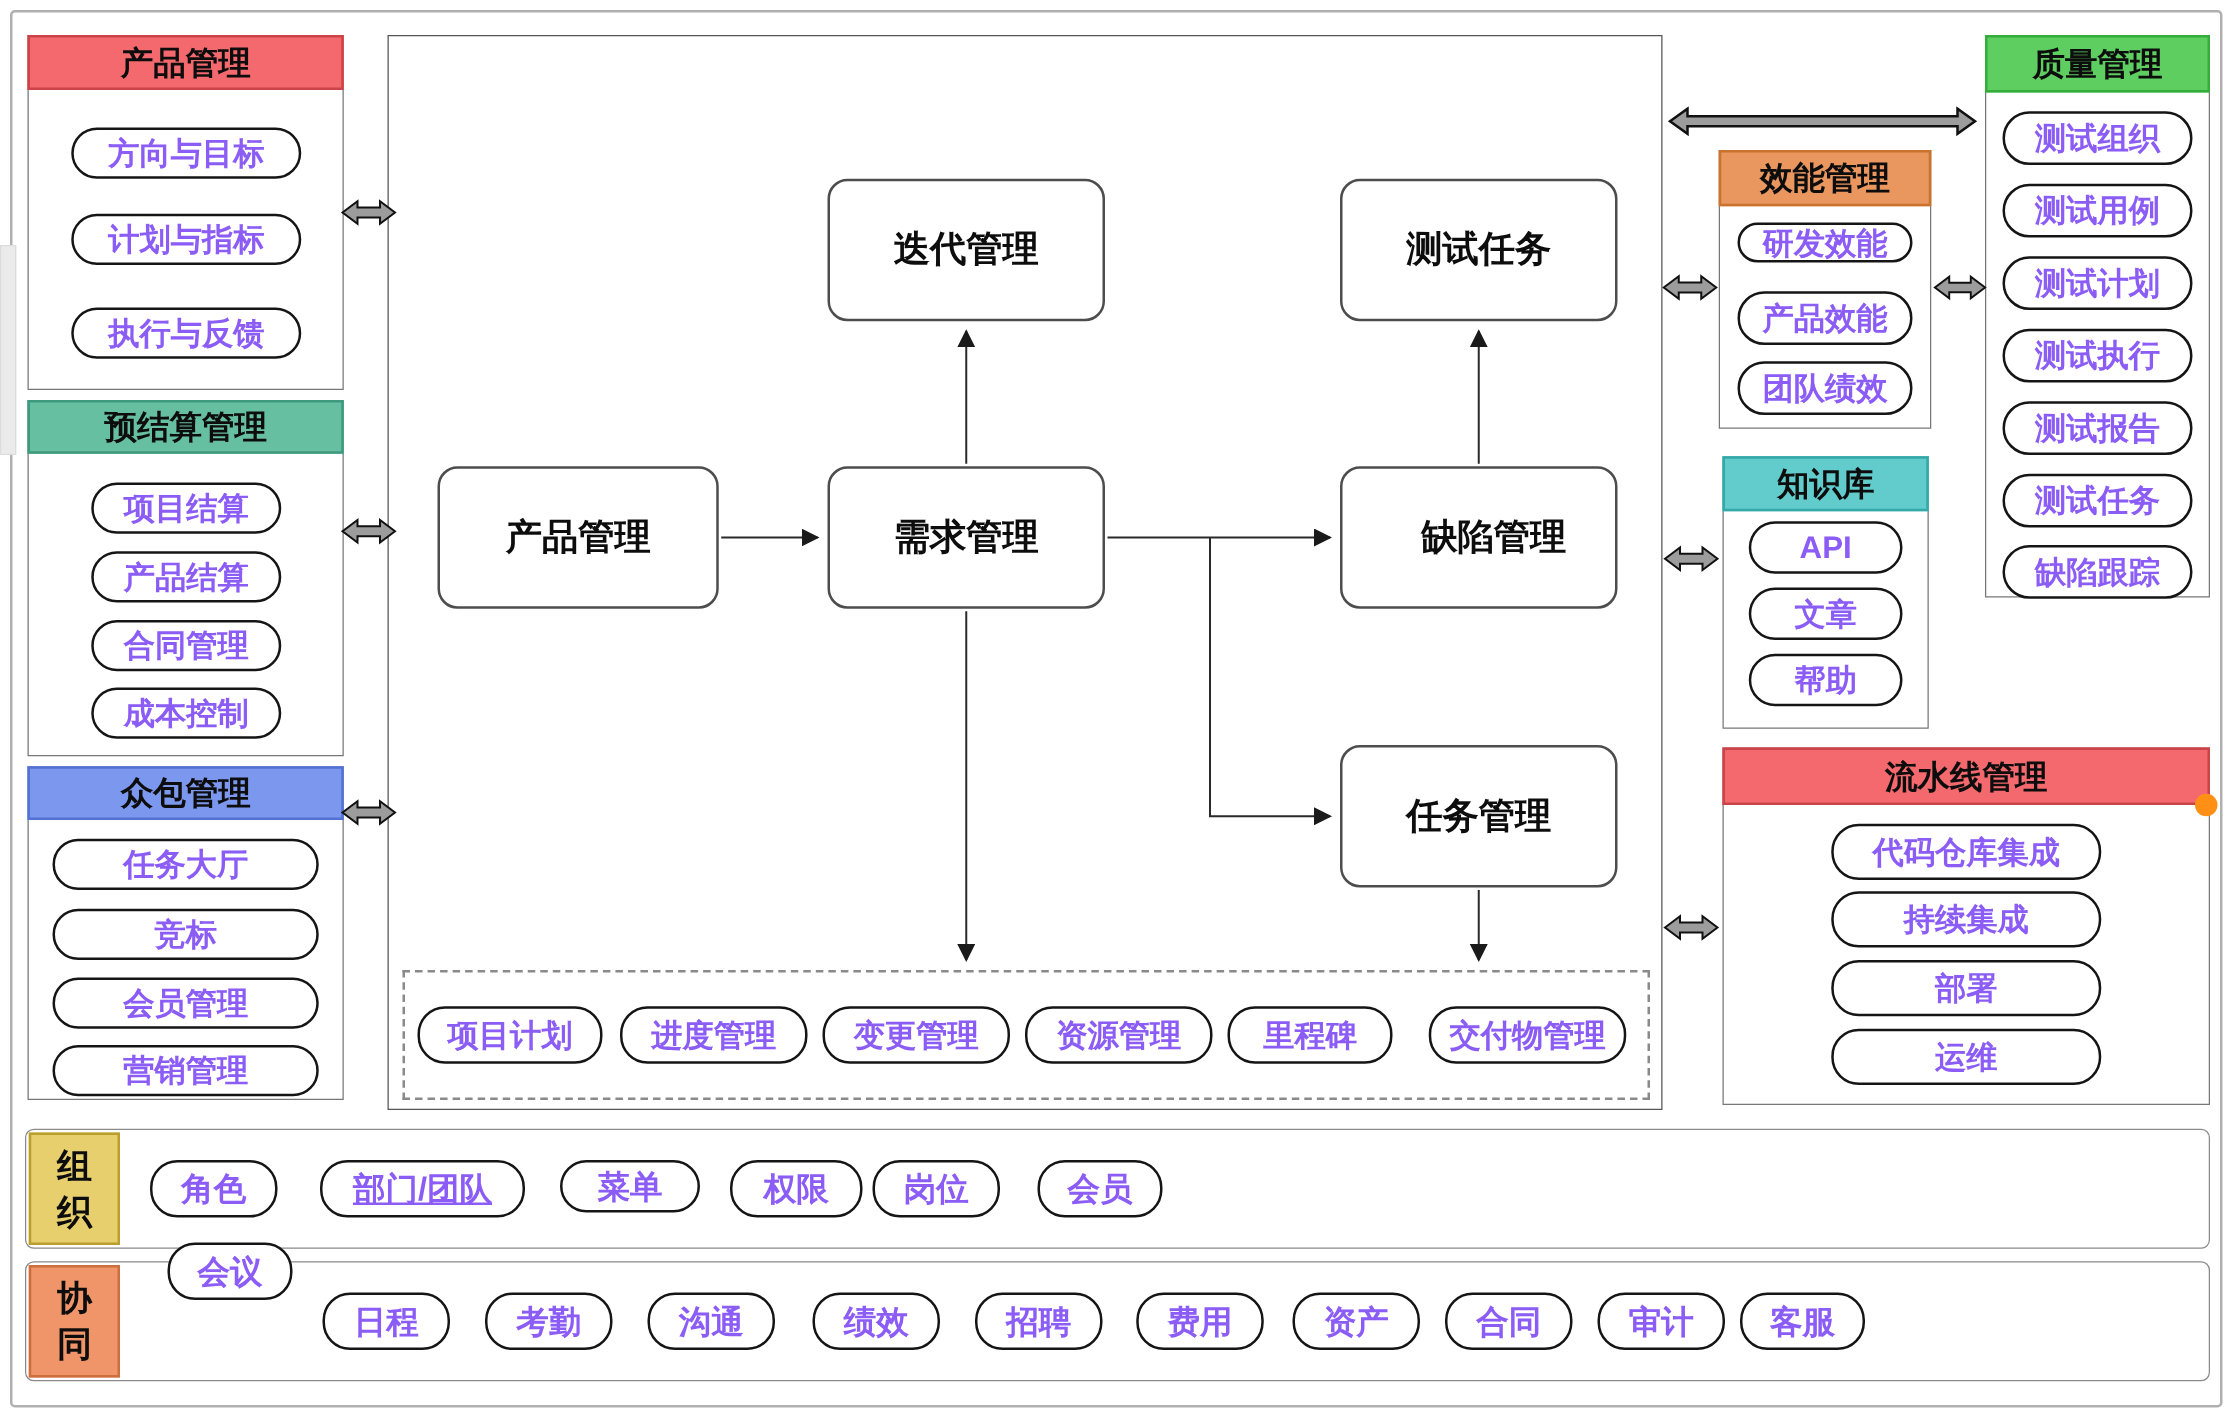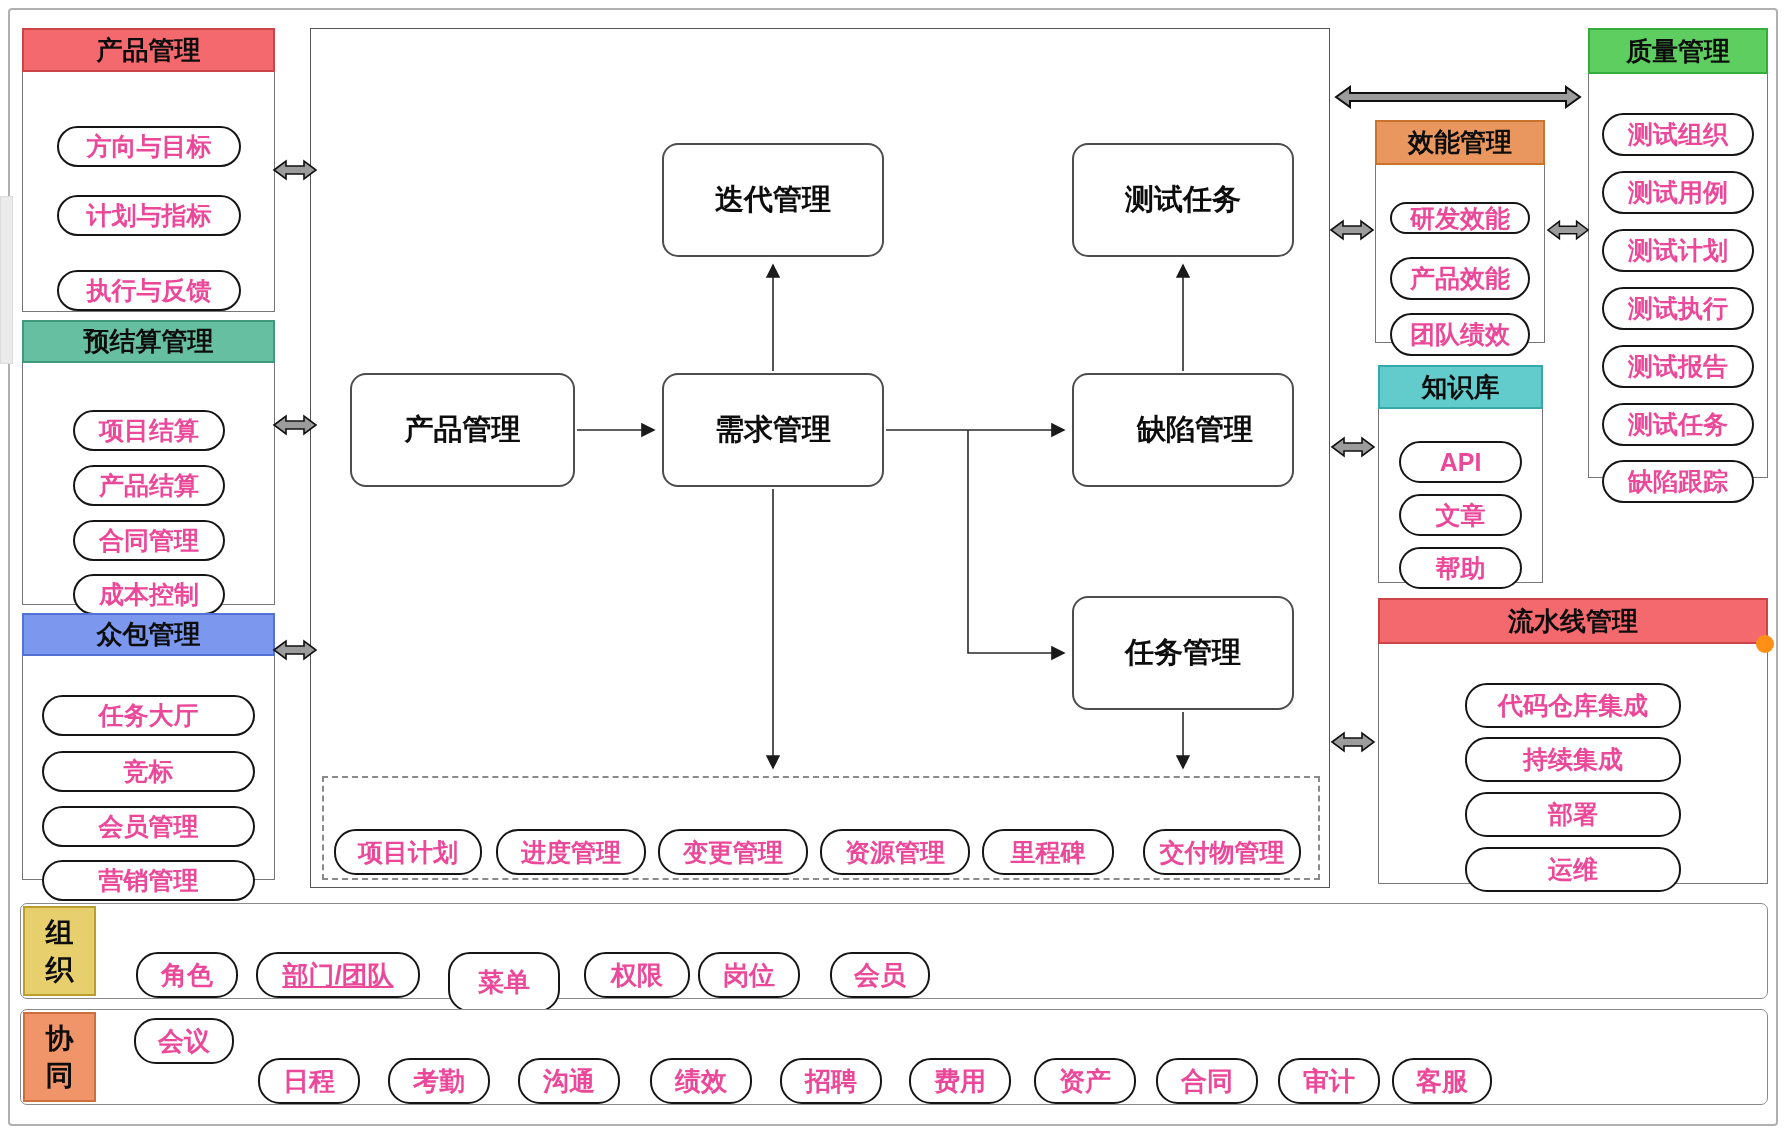--- a/index.html
+++ b/index.html
@@ -14,21 +14,21 @@
     position:absolute;display:flex;align-items:center;justify-content:center;
     font-size:26px;font-weight:bold;color:#0d0d0d;box-sizing:border-box;white-space:nowrap;
   }
   .main-hdr{
     position:absolute;display:flex;align-items:center;justify-content:center;
     font-size:26px;font-weight:bold;color:#fff;background:var(--main-blue,#4a6edc);box-sizing:border-box;
   }
   .pill{
     position:absolute;display:flex;align-items:center;justify-content:center;
     background:#fff;border:2.5px solid #151515;border-radius:22px;
-    font-size:25px;font-weight:bold;color:#ec4899;box-sizing:border-box;white-space:nowrap;margin-top:24px;
+    font-size:25px;font-weight:bold;color:#8b5cf6;box-sizing:border-box;white-space:nowrap;
   }
   .pill.thin{border-width:2px;font-size:26px;}
   .node{
     position:absolute;display:flex;align-items:center;justify-content:center;
     background:#fff;border:2px solid #4d4d4d;border-radius:16px;
     font-size:29px;font-weight:bold;color:#0d0d0d;box-sizing:border-box;white-space:nowrap;
   }
   .dashed{position:absolute;border:2px dashed #8a8a8a;box-sizing:border-box;}
   .vlabel{
     position:absolute;display:flex;align-items:center;justify-content:center;
@@ -152,23 +152,23 @@
     <path d="M2,12 L14,3 L14,8 L32,8 L32,3 L44,12 L32,21 L32,16 L14,16 L14,21 Z" fill="var(--arrow-gray)" stroke="#111" stroke-width="1.6"></path>
   </svg>
   <svg class="sv" style="left:1330px;top:730px;width:46px;height:24px;" viewBox="0 0 46 24">
     <path d="M2,12 L14,3 L14,8 L32,8 L32,3 L44,12 L32,21 L32,16 L14,16 L14,21 Z" fill="var(--arrow-gray)" stroke="#111" stroke-width="1.6"></path>
   </svg>
 
   <div class="rowbox" style="left:20px;top:903px;width:1748px;height:96px;"></div>
   <div class="vlabel" style="left:23px;top:906px;width:73px;height:90px;background:var(--yellow-header);border:2px solid var(--yellow-border);">
     <span>组织</span>
   </div>
-  <div class="pill thin" style="left:136px;top:928px;width:102px;height:46px;">角色</div>
+  <div class="pill thin" style="left:120px;top:928px;width:102px;height:46px;">角色</div>
   <div class="pill thin" style="left:256px;top:928px;width:164px;height:46px;text-decoration:underline;">部门/团队</div>
-  <div class="pill thin" style="left:448px;top:928px;width:112px;height:60px;">菜单</div>
+  <div class="pill thin" style="left:448px;top:928px;width:112px;height:42px;">菜单</div>
   <div class="pill thin" style="left:584px;top:928px;width:106px;height:46px;">权限</div>
   <div class="pill thin" style="left:698px;top:928px;width:102px;height:46px;">岗位</div>
   <div class="pill thin" style="left:830px;top:928px;width:100px;height:46px;">会员</div>
 
   <div class="rowbox" style="left:20px;top:1009px;width:1748px;height:96px;"></div>
   <div class="vlabel" style="left:23px;top:1012px;width:73px;height:90px;background:var(--collab-header);border:2px solid var(--collab-border);">
     <span>协同</span>
   </div>
   <div class="pill thin" style="left:134px;top:994px;width:100px;height:46px;text-align:center;">会议</div>
   <div class="pill thin" style="left:258px;top:1034px;width:102px;height:46px;">日程</div>

